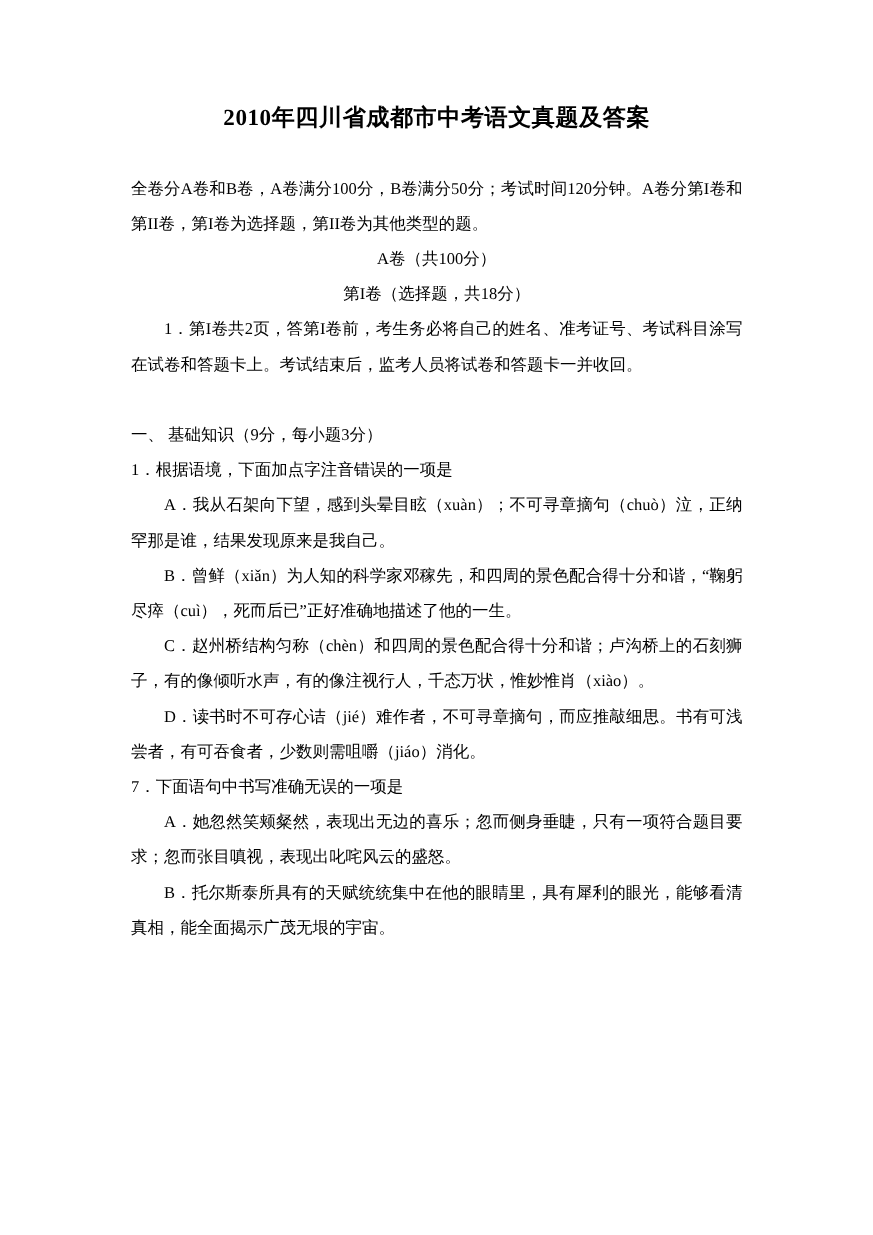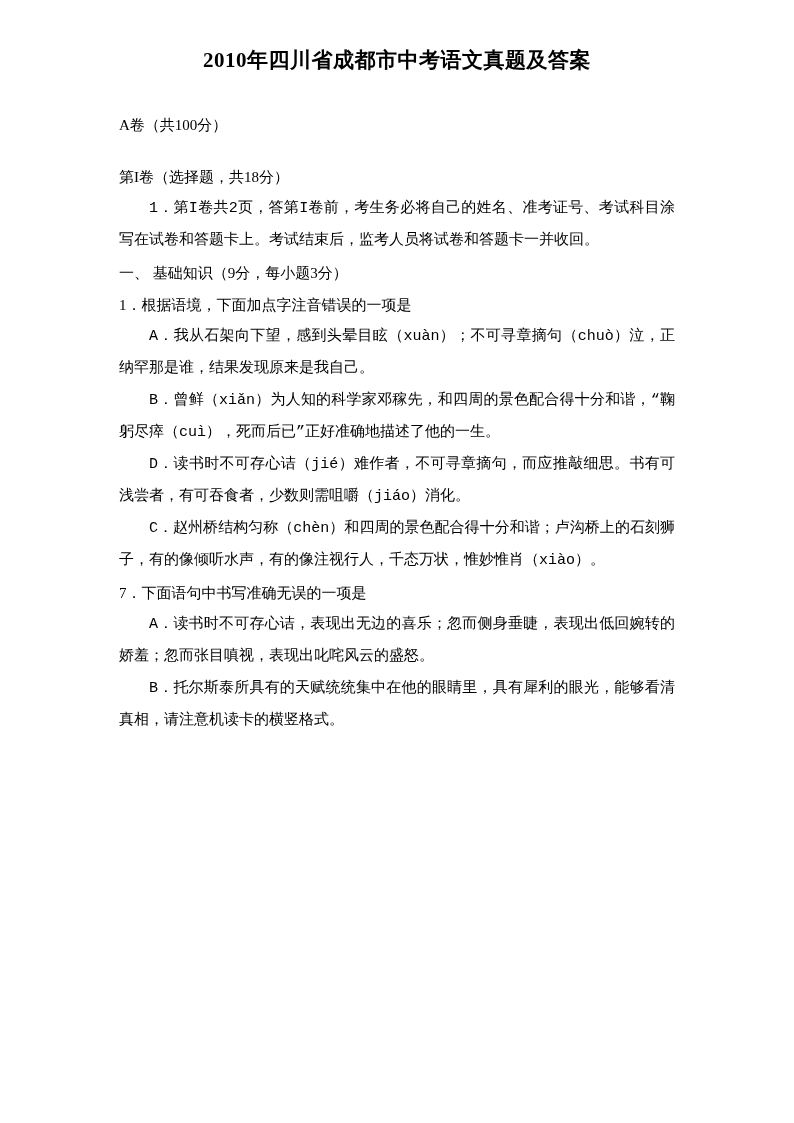--- a/index.html
+++ b/index.html
@@ -7,80 +7,80 @@
     padding: 0;
     background: #ffffff;
   }
   .page {
     position: relative;
     width: 794px;
     height: 988px;
     margin: 0 auto;
     background: #ffffff;
     box-sizing: border-box;
-    padding: 45px 119px 40px 119px;
+    padding: 92px 119px 40px 119px;
     font-family: "Liberation Serif", "DejaVu Serif", serif;
     font-size: 15px;
     color: #000000;
     overflow: hidden;
   }
   .doc-title {
     margin: 0 0 34px 0;
     font-size: 21px;
     font-weight: bold;
     line-height: 30px;
     text-align: center;
     letter-spacing: 0.5px;
   }
   .para {
     margin: 0;
     line-height: 32px;
     text-align: justify;
     word-break: break-all;
   }
   .para.center {
-    text-align: left;
-    margin-top: 20px;
+    text-align: center;
   }
   .para.indent {
     text-indent: 2em;
-    font-family: Liberation Mono, monospace;
   }
   .para.gap-top {
+    margin-top: 32px;
     font-family: Liberation Serif, serif;
   }
 </style>
 </head>
 <body>
 
 <div class="page">
 
   <h1 class="doc-title">2010年四川省成都市中考语文真题及答案</h1>
 
+  <p class="para">全卷分A卷和B卷，A卷满分100分，B卷满分50分；考试时间120分钟。A卷分第I卷和第II卷，第I卷为选择题，第II卷为其他类型的题。</p>
 
   <p class="para center">A卷（共100分）</p>
 
   <p class="para center">第I卷（选择题，共18分）</p>
 
 
   <p class="para indent">1．第I卷共2页，答第I卷前，考生务必将自己的姓名、准考证号、考试科目涂写在试卷和答题卡上。考试结束后，监考人员将试卷和答题卡一并收回。</p>
 
 
   <p class="para gap-top">一、 基础知识（9分，每小题3分）</p>
 
   <p class="para">1．根据语境，下面加点字注音错误的一项是</p>
 
   <p class="para indent">A．我从石架向下望，感到头晕目眩（xuàn）；不可寻章摘句（chuò）泣，正纳罕那是谁，结果发现原来是我自己。</p>
 
   <p class="para indent">B．曾鲜（xiǎn）为人知的科学家邓稼先，和四周的景色配合得十分和谐，“鞠躬尽瘁（cuì），死而后已”正好准确地描述了他的一生。</p>
 
+  <p class="para indent">C．赵州桥结构匀称（chèn）和四周的景色配合得十分和谐；卢沟桥上的石刻狮子，有的像倾听水声，有的像注视行人，千态万状，惟妙惟肖（xiào）。</p>
+
   <p class="para indent">D．读书时不可存心诘（jié）难作者，不可寻章摘句，而应推敲细思。书有可浅尝者，有可吞食者，少数则需咀嚼（jiáo）消化。</p>
-
-  <p class="para indent">C．赵州桥结构匀称（chèn）和四周的景色配合得十分和谐；卢沟桥上的石刻狮子，有的像倾听水声，有的像注视行人，千态万状，惟妙惟肖（xiào）。</p>
 
   <p class="para">7．下面语句中书写准确无误的一项是</p>
 
-  <p class="para indent">A．读书时不可存心诘，表现出无边的喜乐；忽而侧身垂睫，表现出低回婉转的娇羞；忽而张目嗔视，表现出叱咤风云的盛怒。</p>
+  <p class="para indent">A．她忽然笑颊粲然，表现出无边的喜乐；忽而侧身垂睫，只有一项符合题目要求；忽而张目嗔视，表现出叱咤风云的盛怒。</p>
 
-  <p class="para indent">B．托尔斯泰所具有的天赋统统集中在他的眼睛里，具有犀利的眼光，能够看清真相，请注意机读卡的横竖格式。</p>
+  <p class="para indent">B．托尔斯泰所具有的天赋统统集中在他的眼睛里，具有犀利的眼光，能够看清真相，能全面揭示广茂无垠的宇宙。</p>
 
 
 </div>
 
 </body></html>

